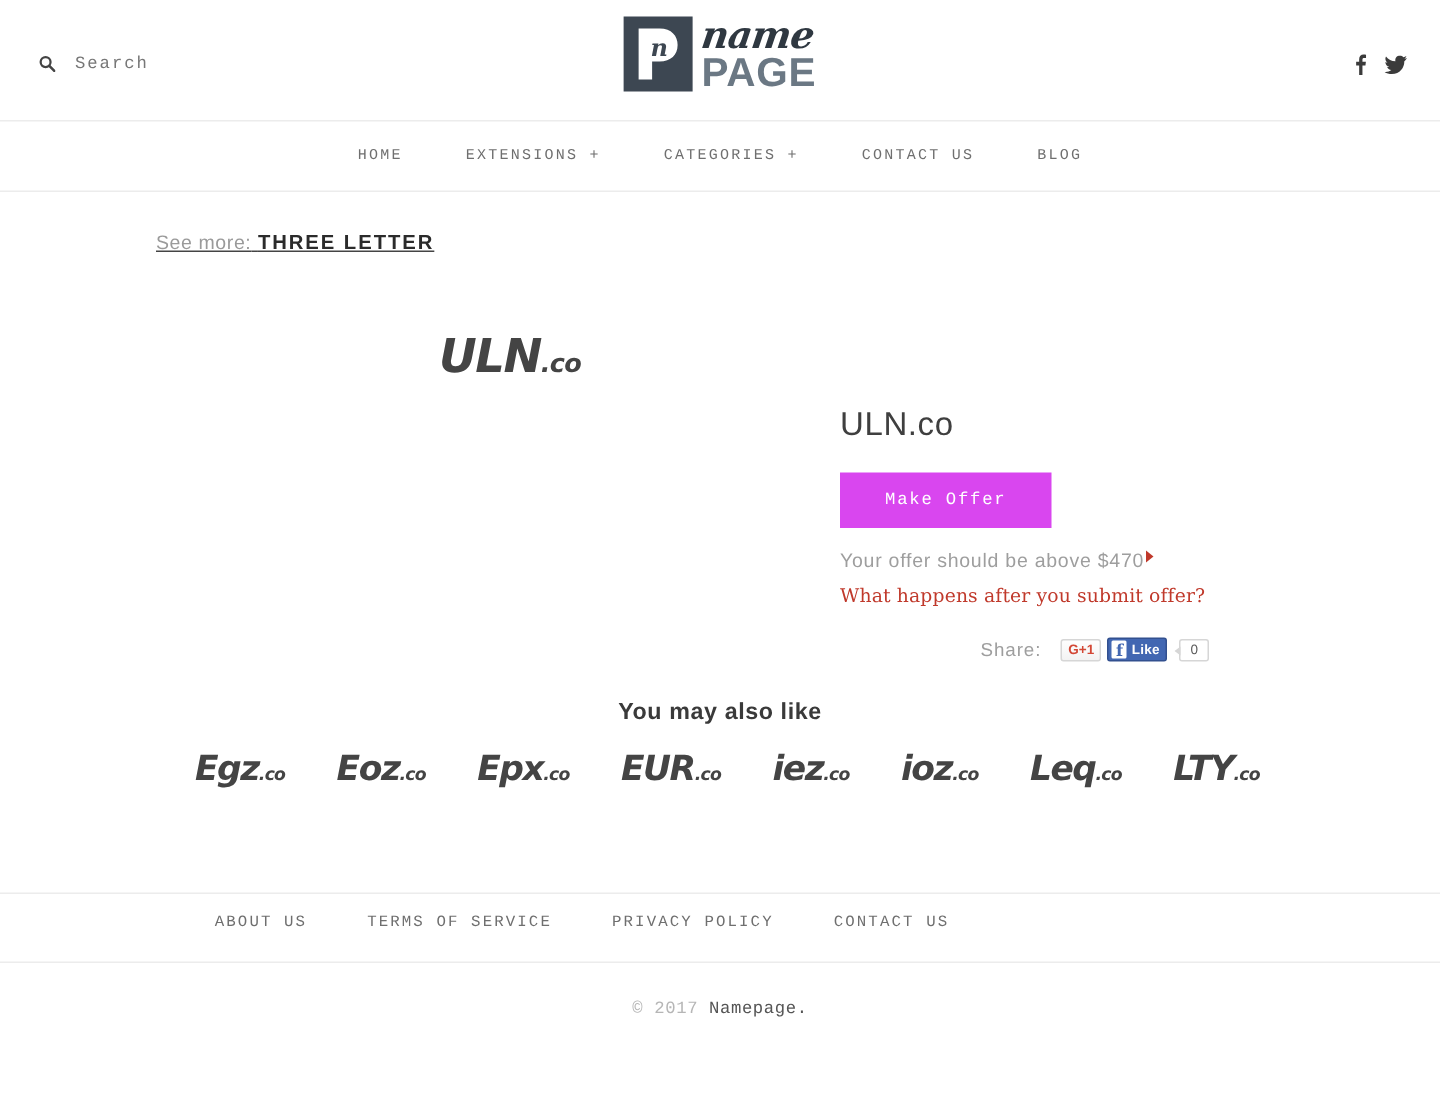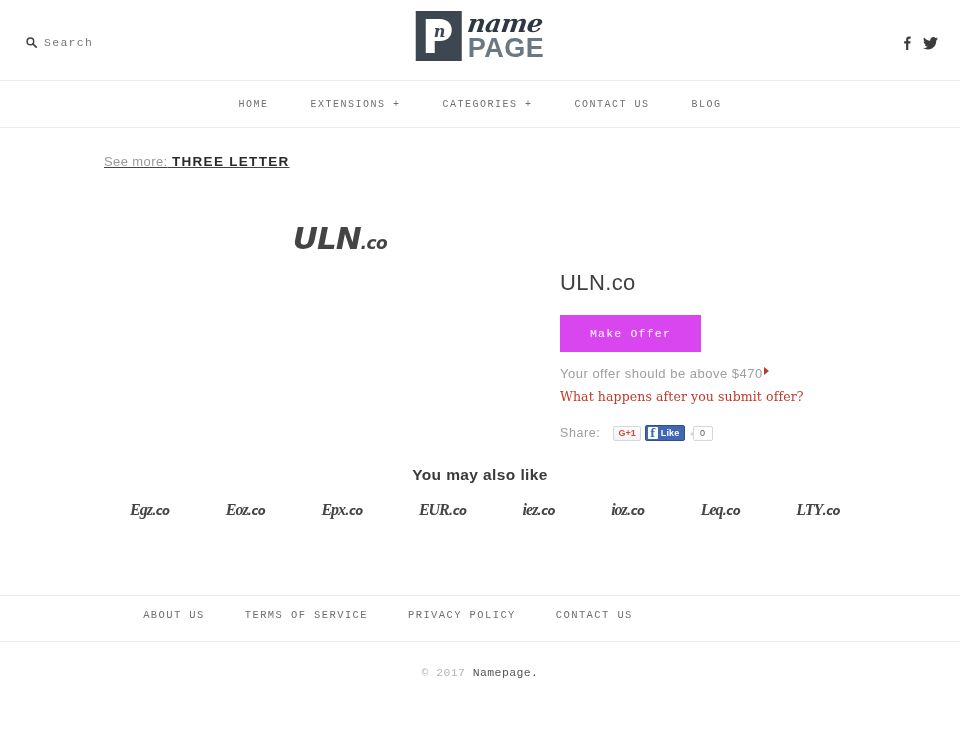--- a/index.html
+++ b/index.html
@@ -22,21 +22,21 @@
     position: relative;
     border-bottom: 1px solid #ececec;
   }
 
   .search-box {
     position: absolute;
     left: 26px;
     top: 36px;
     display: flex;
     align-items: center;
-    gap: 7px;
+    gap: 13px;
     cursor: pointer;
   }
   .search-icon {
     width: 11px; height: 11px;
     position: relative;
     display: inline-block;
   }
   .search-icon svg { display:block; }
   .search-label {
     font-size: 11.5px;
@@ -213,20 +213,21 @@
     letter-spacing: 0.1px;
     text-decoration: none;
     cursor: pointer;
   }
 
   .share-row {
     margin-top: 21px;
     display: flex;
     align-items: center;
     gap: 13px;
+    justify-content: center;
   }
   .share-label {
     color: #9e9e9e;
     font-size: 12.5px;
     letter-spacing: 0.6px;
   }
   .share-buttons { display: flex; align-items: center; gap: 4px; }
   .gplus-btn {
     display: inline-flex;
     align-items: center;
@@ -312,21 +313,21 @@
     width: 710px;
     display: flex;
     justify-content: space-between;
     align-items: center;
   }
   .also-item {
     cursor: pointer;
     text-align: center;
     flex: none;
   }
-  .also-item .domain-art .big { font-size: 16px; font-family: Liberation Serif, serif; }
+  .also-item .domain-art .big { font-size: 23px; }
   .also-item .domain-art .tld { font-size: 11.5px; }
 
   
   .footer-sep-top {
     position: absolute;
     top: 595px; left: 0; width: 960px;
     border-top: 1px solid #ececec;
   }
   .footer-links {
     position: absolute;

